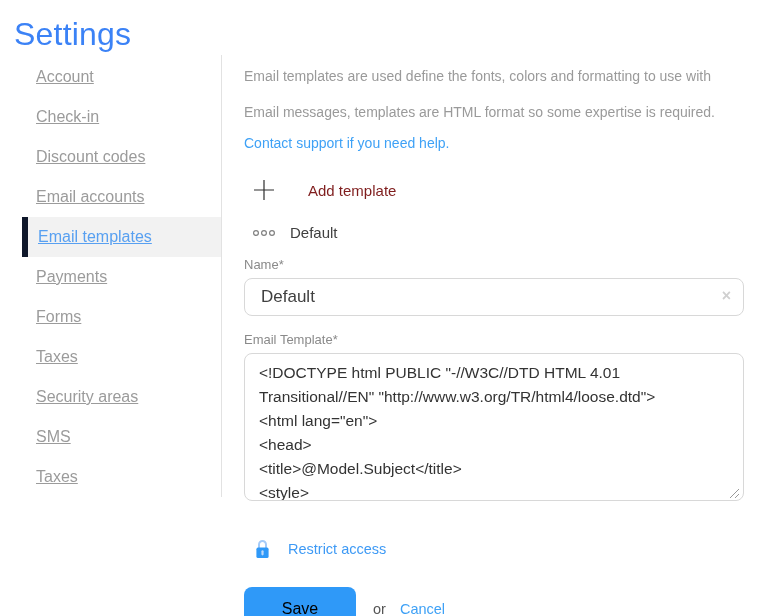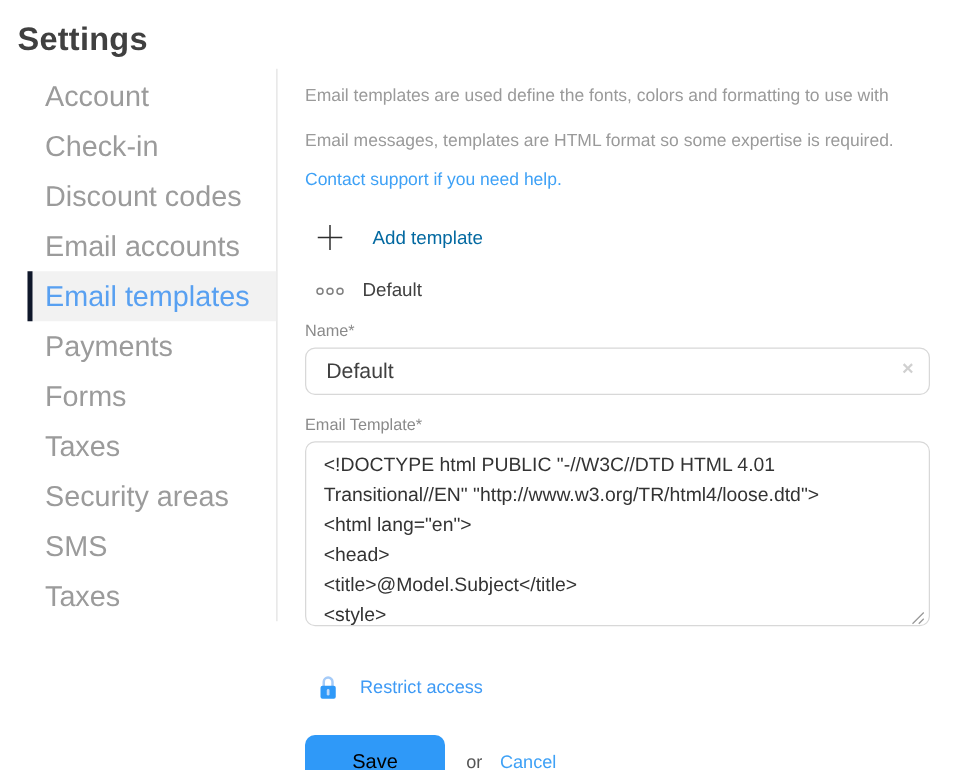--- a/index.html
+++ b/index.html
@@ -5,47 +5,48 @@
   * { box-sizing: border-box; margin: 0; padding: 0; }
   html, body { width: 770px; height: 616px; }
   body {
     font-family: "Liberation Sans", sans-serif;
     background: #ffffff;
     color: #333;
     overflow: hidden;
   }
   .header { padding: 16px 0 0 14px; height: 55px; }
   .page-title {
-    font-size: 26px;
-    font-weight: 700;
-    color: #404040;
+    font-size: 32px;
+    font-weight: 400;
+    color: #3b82f6;
     letter-spacing: 0.2px;
   }
   .content { display: flex; align-items: flex-start; }
   .sidebar {
     width: 222px;
     flex: 0 0 222px;
     border-right: 1px solid #e2e2e2;
     padding: 2px 0 0 0;
   }
   .sidebar-item {
     height: 40px;
     display: flex;
     align-items: center;
     margin-left: 22px;
     padding-left: 14px;
-    font-size: 23px;
+    font-size: 16px;
     font-weight: 300;
     color: #9b9b9b;
     cursor: pointer;
     white-space: nowrap;
+    text-decoration: underline;
   }
   .sidebar-item.active {
     background: #f2f2f2;
-    border-left: 4px solid #0f172a;
+    border-left: 6px solid #0f172a;
     padding-left: 10px;
     color: #58a0f1;
     text-align: right;
   }
   .main { flex: 1; padding: 3px 0 0 22px; }
   .description {
     width: 505px;
     font-size: 14px;
     line-height: 36px;
     color: #9a9a9a;
@@ -58,21 +59,21 @@
     cursor: pointer;
     text-decoration: none;
   }
   .add-template-row {
     margin-top: 24px;
     display: flex;
     align-items: center;
     cursor: pointer;
   }
   .plus-icon { width: 20px; height: 20px; margin-left: 10px; }
-  .add-template-label { margin-left: 24px; font-size: 15px; color: #0369a1; }
+  .add-template-label { margin-left: 34px; font-size: 15px; color: #7f1d1d; }
   .template-item-row {
     margin-top: 24px;
     display: flex;
     align-items: center;
     cursor: pointer;
   }
   .ellipsis-icon { width: 24px; height: 10px; margin-left: 8px; }
   .template-item-label { margin-left: 14px; font-size: 15px; color: #404040; }
   .field-label {
     font-size: 13px;

